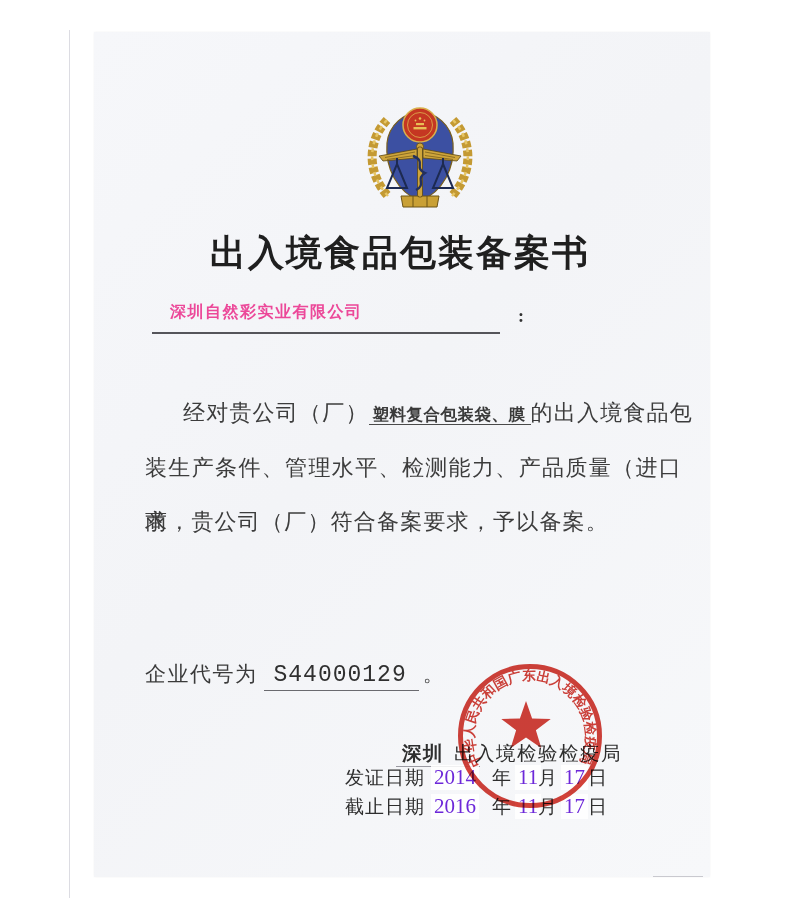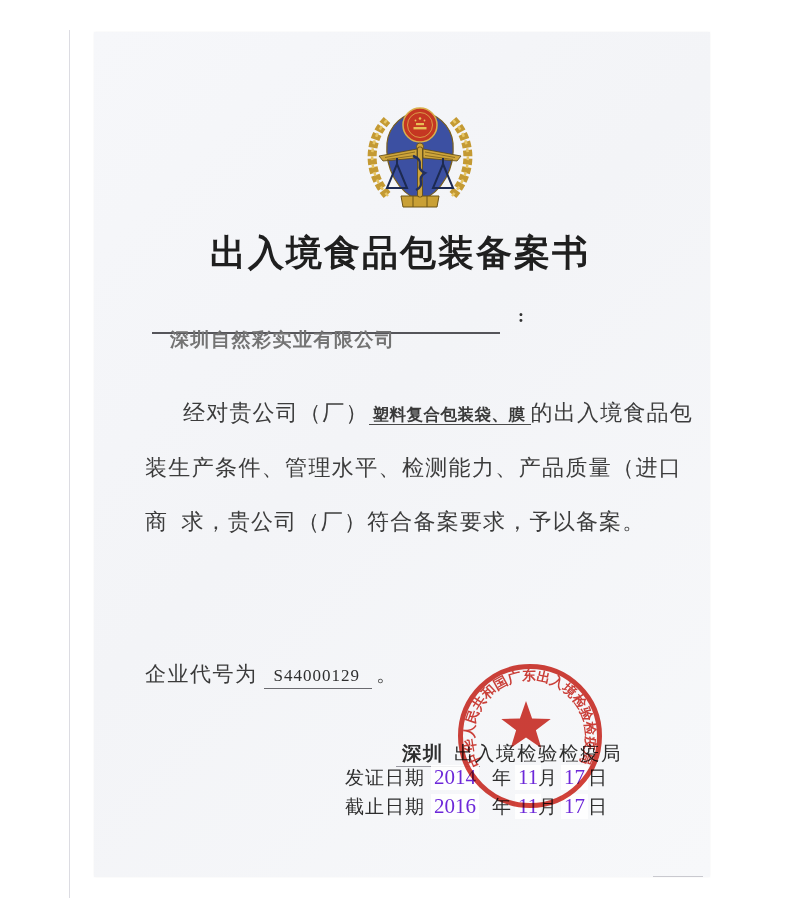--- a/index.html
+++ b/index.html
@@ -29,48 +29,48 @@
     font-family:"Liberation Sans", sans-serif;
     font-weight:700;font-size:36px;letter-spacing:2px;
     color:#1f1f1f;
   }
   .company-line{
     position:absolute;left:152px;top:302px;width:348px;height:30px;
     border-bottom:2px solid #55555a;
   }
   .company-name{
     display:inline-block;padding-left:18px;
-    font-size:19px;font-weight:700;letter-spacing:1.5px;color:#737373;margin-top:25px;
+    font-size:16px;font-weight:700;letter-spacing:1.5px;color:#ec4899;
   }
   .company-colon{
     position:absolute;left:518px;top:306px;
     font-size:18px;font-weight:700;color:#333;
   }
   .body-text{
     position:absolute;left:145px;top:386px;width:537px;
     font-size:22px;color:#3c3c3c;letter-spacing:1.2px;
     line-height:54.5px;
   }
-  .body-line{height:54.5px;white-space:nowrap;text-align:center;}
+  .body-line{height:54.5px;white-space:nowrap;}
   .body-line.justify{white-space:normal;text-align:justify;text-align-last:justify;}
   .body-line.indent{padding-left:38px;}
   .product-fill{
     font-family:"Liberation Sans", sans-serif;
     font-size:16.5px;font-weight:700;letter-spacing:0.5px;color:#3a3a3a;
     border-bottom:1.5px solid #4a4a4a;
     padding:0 5px 1px 4px;
   }
   .code-line{
     position:absolute;left:145px;top:660px;height:32px;
     font-size:21px;color:#3a3a3a;letter-spacing:1.5px;white-space:nowrap;
   }
   .code-value{
     display:inline-block;
-    font-family:Liberation Serif, serif;
-    font-size:17px;letter-spacing:1px;color:#2f2f2f;
+    font-family:Liberation Mono, monospace;
+    font-size:23px;letter-spacing:1px;color:#2f2f2f;
     border-bottom:1.5px solid #6a6a6f;
     padding:0 12px 2px 10px;margin-left:6px;
   }
   .code-period{margin-left:4px;}
   .issuer-line{
     position:absolute;left:402px;top:740px;
     font-size:19.5px;color:#2e2e2e;letter-spacing:1.5px;white-space:nowrap;
   }
   .issuer-city{margin-right:10px;font-weight:bold;}
   .issuer-underline{

